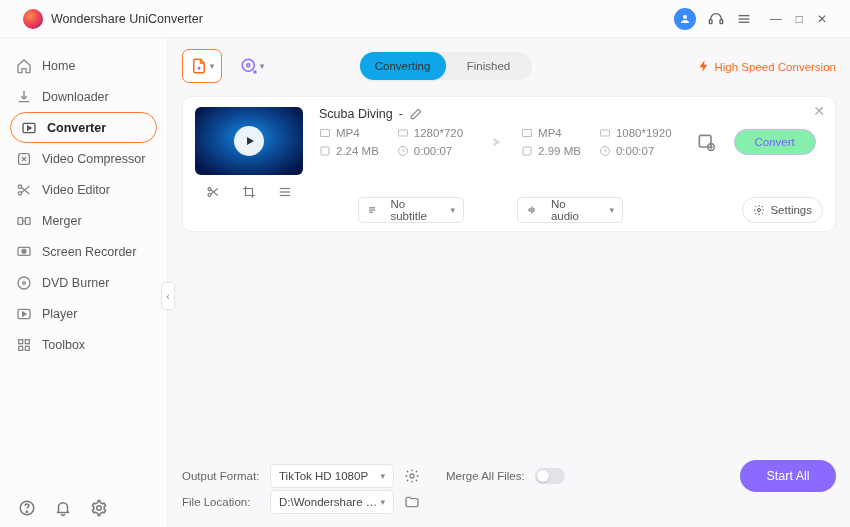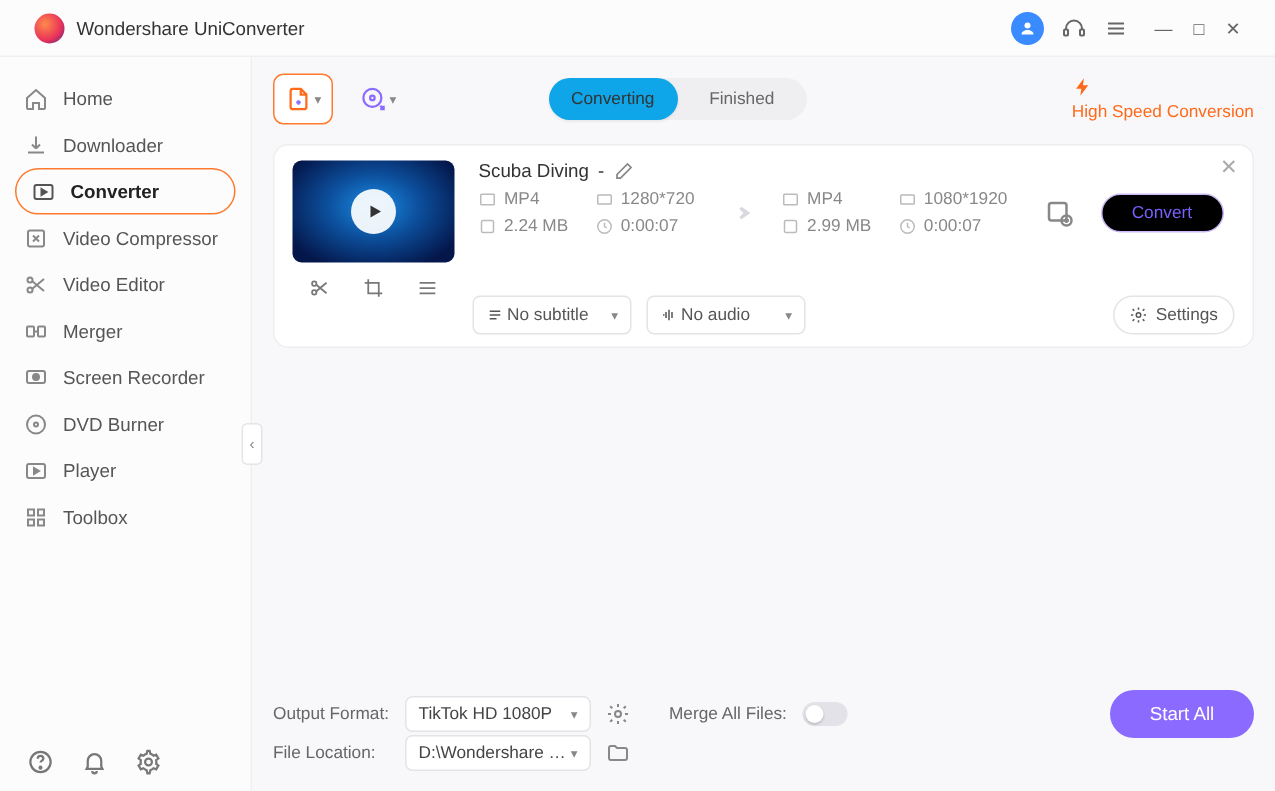--- a/index.html
+++ b/index.html
@@ -26,45 +26,45 @@
 
 .main { flex: 1; display: flex; flex-direction: column; padding: 8px 14px 0 14px; position: relative; }
 
 .toolbar { display: flex; align-items: center; height: 40px; gap: 10px; }
 .tool-btn { width: 40px; height: 34px; border: 1px solid #e2e2e6; border-radius: 7px; display: flex; align-items: center; justify-content: center; gap: 2px; cursor: pointer; background: #fff; }
 .tool-btn.selected { border: 1.5px solid #ff7a2e; }
 .tool-caret { font-size: 9px; color: #888; }
 .tabs { display: flex; background: #efeff2; border-radius: 15px; height: 28px; margin: 0 auto; }
 .tab { width: 86px; display: flex; align-items: center; justify-content: center; font-size: 11.5px; color: #666; border-radius: 15px; cursor: pointer; }
 .tab.active { background: #0ea5e9; color: #333; box-shadow: 0 1px 2px rgba(0,0,0,0.08); }
-.hsc { margin-left: auto; display: flex; align-items: flex-start; gap: 4px; font-size: 11.5px; color: #ff6a1a; cursor: pointer; flex-direction: column; }
+.hsc { margin-left: auto; display: flex; align-items: flex-end; gap: 4px; font-size: 11.5px; color: #ff6a1a; cursor: pointer; }
 .bolt { width: 14px; height: 14px; color: #ff6a1a; }
 
 .card { margin-top: 10px; background: #fff; border: 1px solid #eee; border-radius: 10px; padding: 10px 12px 8px 12px; position: relative; }
 .card-close { position: absolute; top: 6px; right: 10px; color: #aaa; font-size: 14px; cursor: pointer; }
 .card-row { display: flex; gap: 16px; }
 .thumb { width: 108px; height: 68px; border-radius: 6px; background: radial-gradient(ellipse at 50% 45%, #1a8de6 0%, #0c4f9c 40%, #04164a 85%); display: flex; align-items: center; justify-content: center; position: relative; }
 .play-disk { width: 30px; height: 30px; border-radius: 50%; background: rgba(255,255,255,0.92); display: flex; align-items: center; justify-content: center; }
 .play-disk svg { width: 12px; height: 12px; color: #333; margin-left: 2px; }
 .thumb-tools { position: absolute; bottom: -24px; left: 0; width: 100%; display: flex; justify-content: space-around; }
 .tt-ico { width: 14px; height: 14px; color: #777; cursor: pointer; }
 
 .info { flex: 1; }
 .title-line { display: flex; align-items: center; gap: 6px; font-size: 12.5px; color: #333; font-weight: 500; margin-bottom: 6px; }
 .edit-ico { width: 14px; height: 14px; color: #888; cursor: pointer; }
 .spec-grid { display: flex; gap: 18px; align-items: center; }
 .spec-col { display: flex; flex-direction: column; gap: 6px; font-size: 11.5px; color: #888; }
 .spec { display: flex; align-items: center; gap: 5px; }
 .spec svg { width: 12px; height: 12px; color: #bbb; }
 .arrow-mid { color: #d8d8e0; }
 .gear-btn { width: 20px; height: 20px; color: #888; cursor: pointer; margin-left: 6px; }
-.convert-btn { width: 82px; height: 26px; border: 1px solid #cbb8f5; background: #000000; color: #7b5fff; border-radius: 14px; font-size: 11.5px; cursor: pointer; }
+.convert-btn { width: 82px; height: 26px; border: 1px solid #cbb8f5; background: #86efac; color: #7b5fff; border-radius: 14px; font-size: 11.5px; cursor: pointer; }
 
 .control-row { display: flex; align-items: center; gap: 10px; margin-top: 22px; margin-left: 120px; }
-.combo { height: 26px; border: 1px solid #e3e3e8; border-radius: 5px; display: flex; align-items: center; padding: 0 8px; font-size: 11.5px; color: #555; background: #fff; cursor: pointer; gap: 2px; }
+.combo { height: 26px; border: 1px solid #e3e3e8; border-radius: 5px; display: flex; align-items: center; padding: 0 8px; font-size: 11.5px; color: #555; background: #fff; cursor: pointer; gap: 13px; margin-left: 43px; }
 .combo .caret { margin-left: auto; font-size: 9px; color: #888; }
 .combo.sub { width: 106px; }
 .combo.aud { width: 106px; }
 .settings-chip { margin-left: auto; height: 26px; border: 1px solid #e3e3e8; border-radius: 13px; display: flex; align-items: center; padding: 0 10px; font-size: 11.5px; color: #555; gap: 5px; cursor: pointer; background: #fff; }
 
 .footer { margin-top: auto; padding: 8px 0 12px 0; }
 .frow { display: flex; align-items: center; gap: 10px; height: 26px; font-size: 11.5px; color: #666; }
 .flabel { width: 78px; }
 .fcombo { width: 124px; height: 24px; border: 1px solid #e3e3e8; border-radius: 5px; display: flex; align-items: center; padding: 0 8px; font-size: 11.5px; color: #444; background: #fff; cursor: pointer; }
 .fcombo .caret { margin-left: auto; font-size: 9px; color: #888; }

